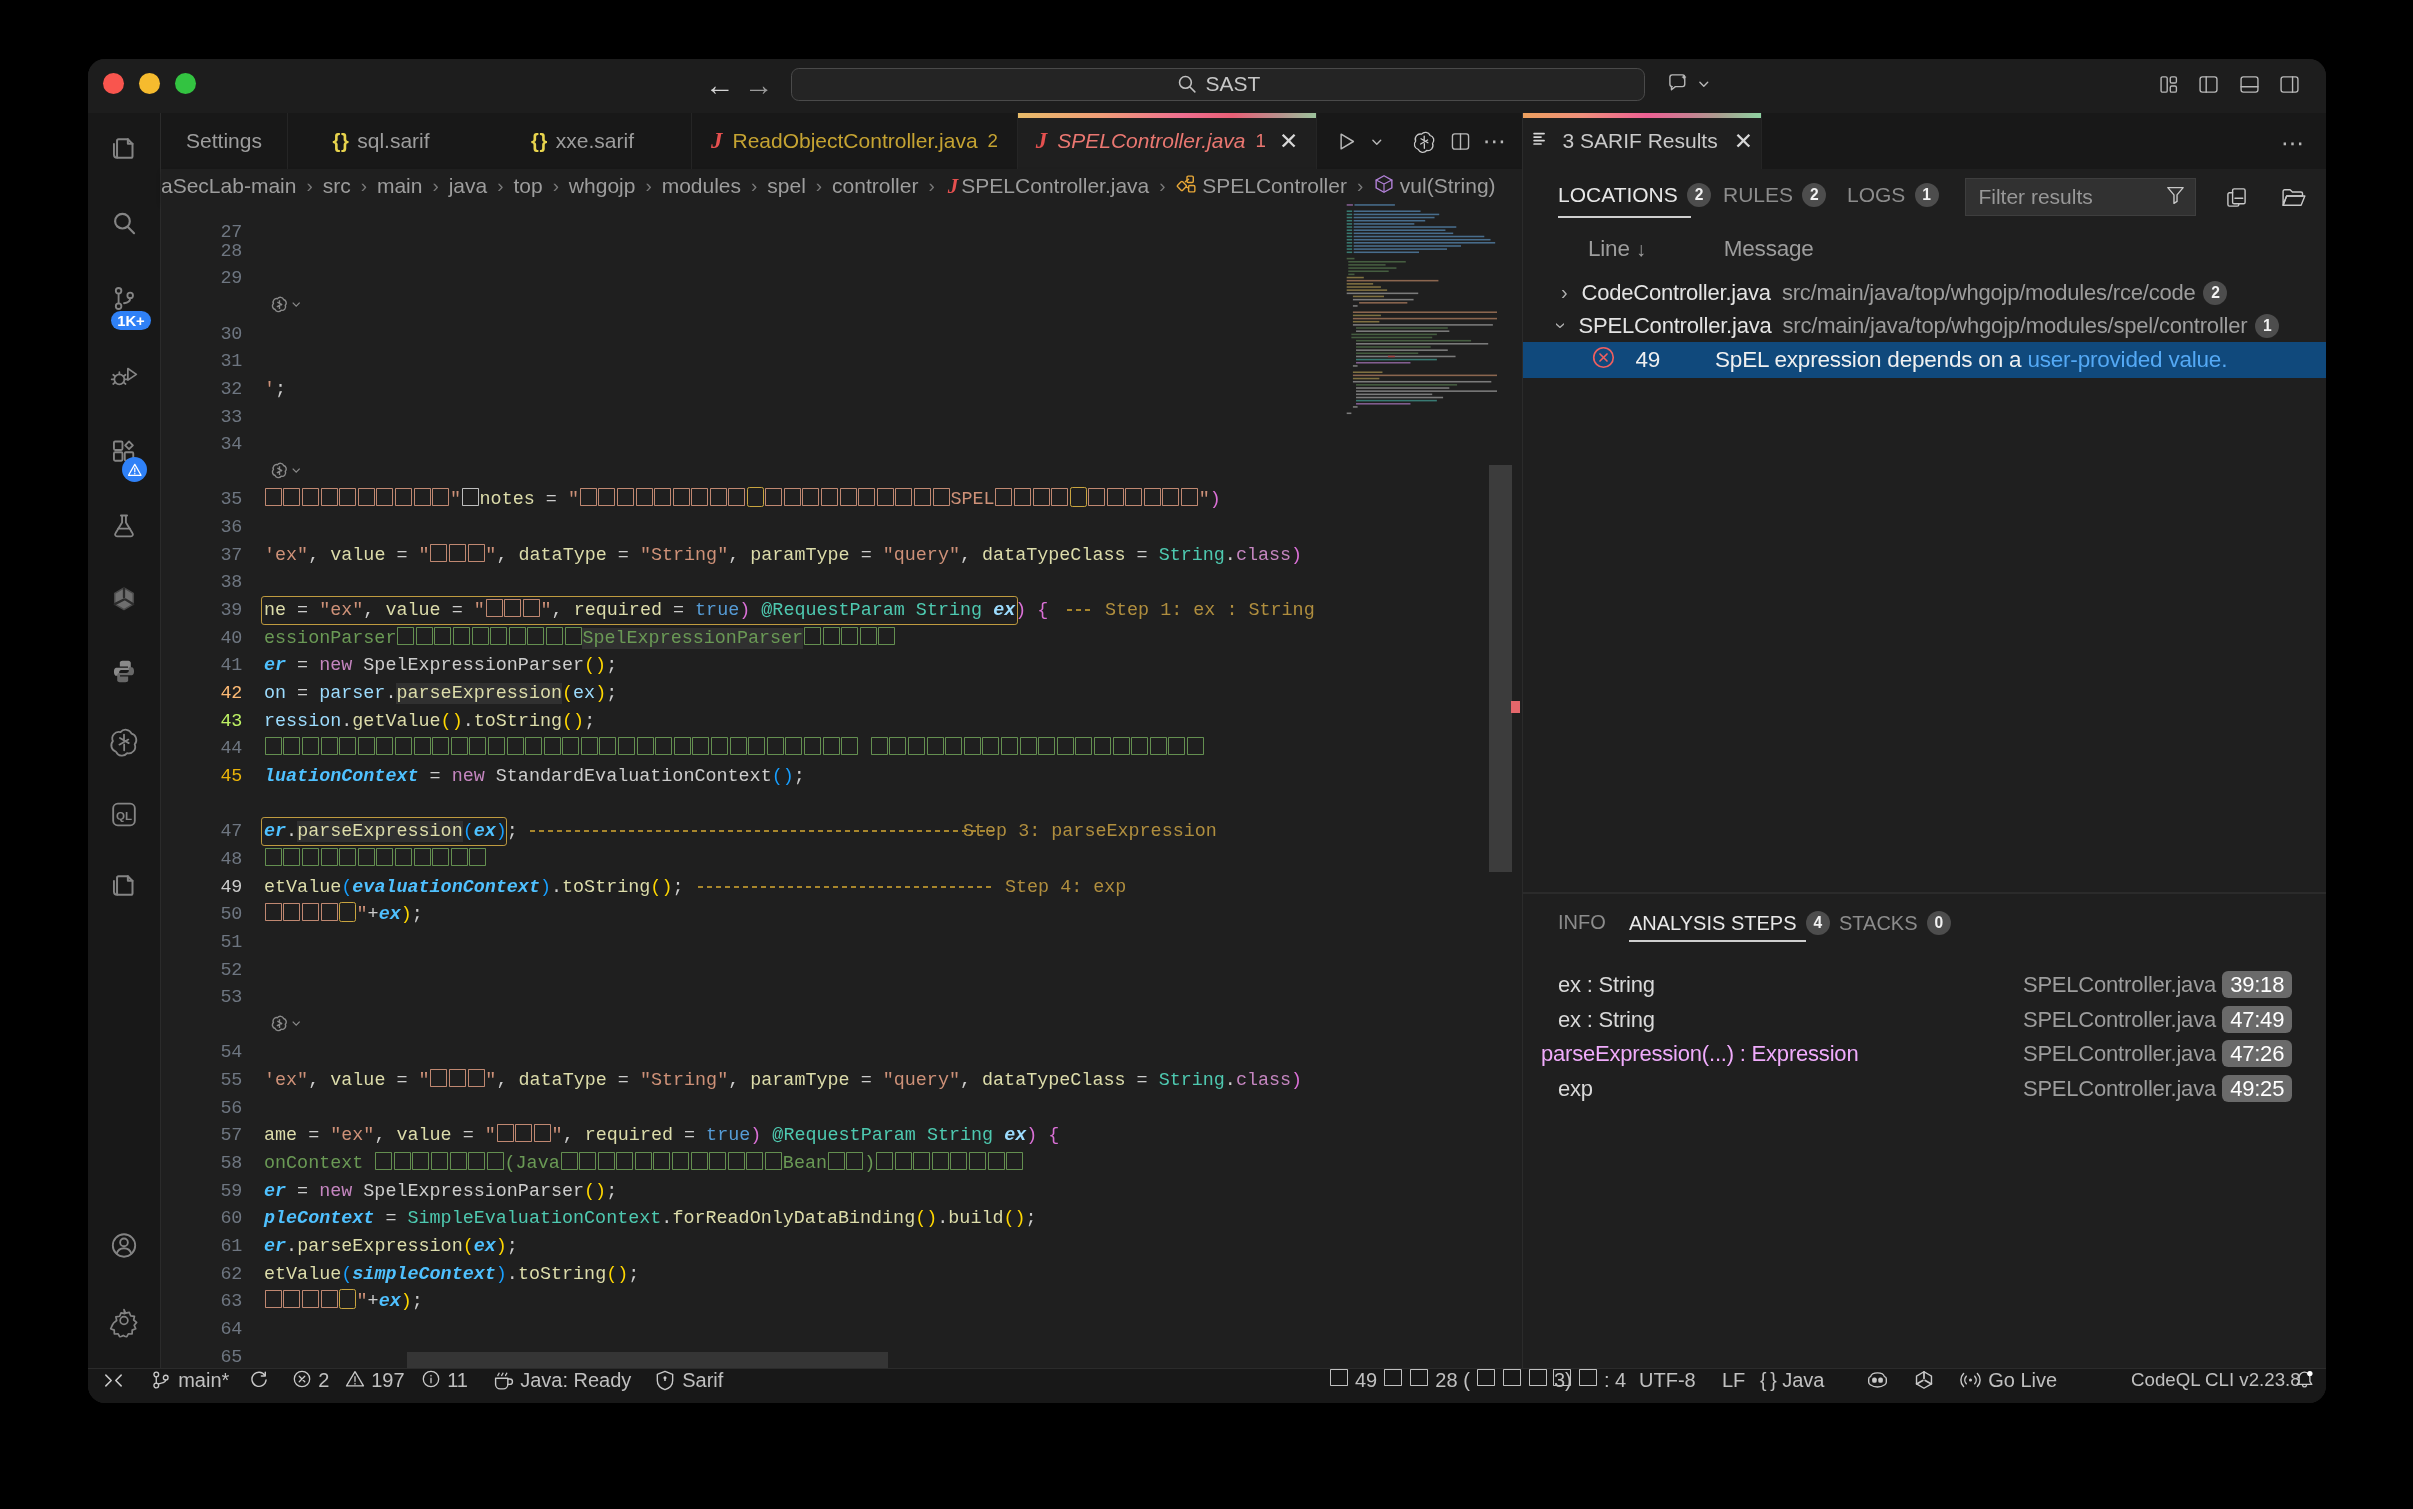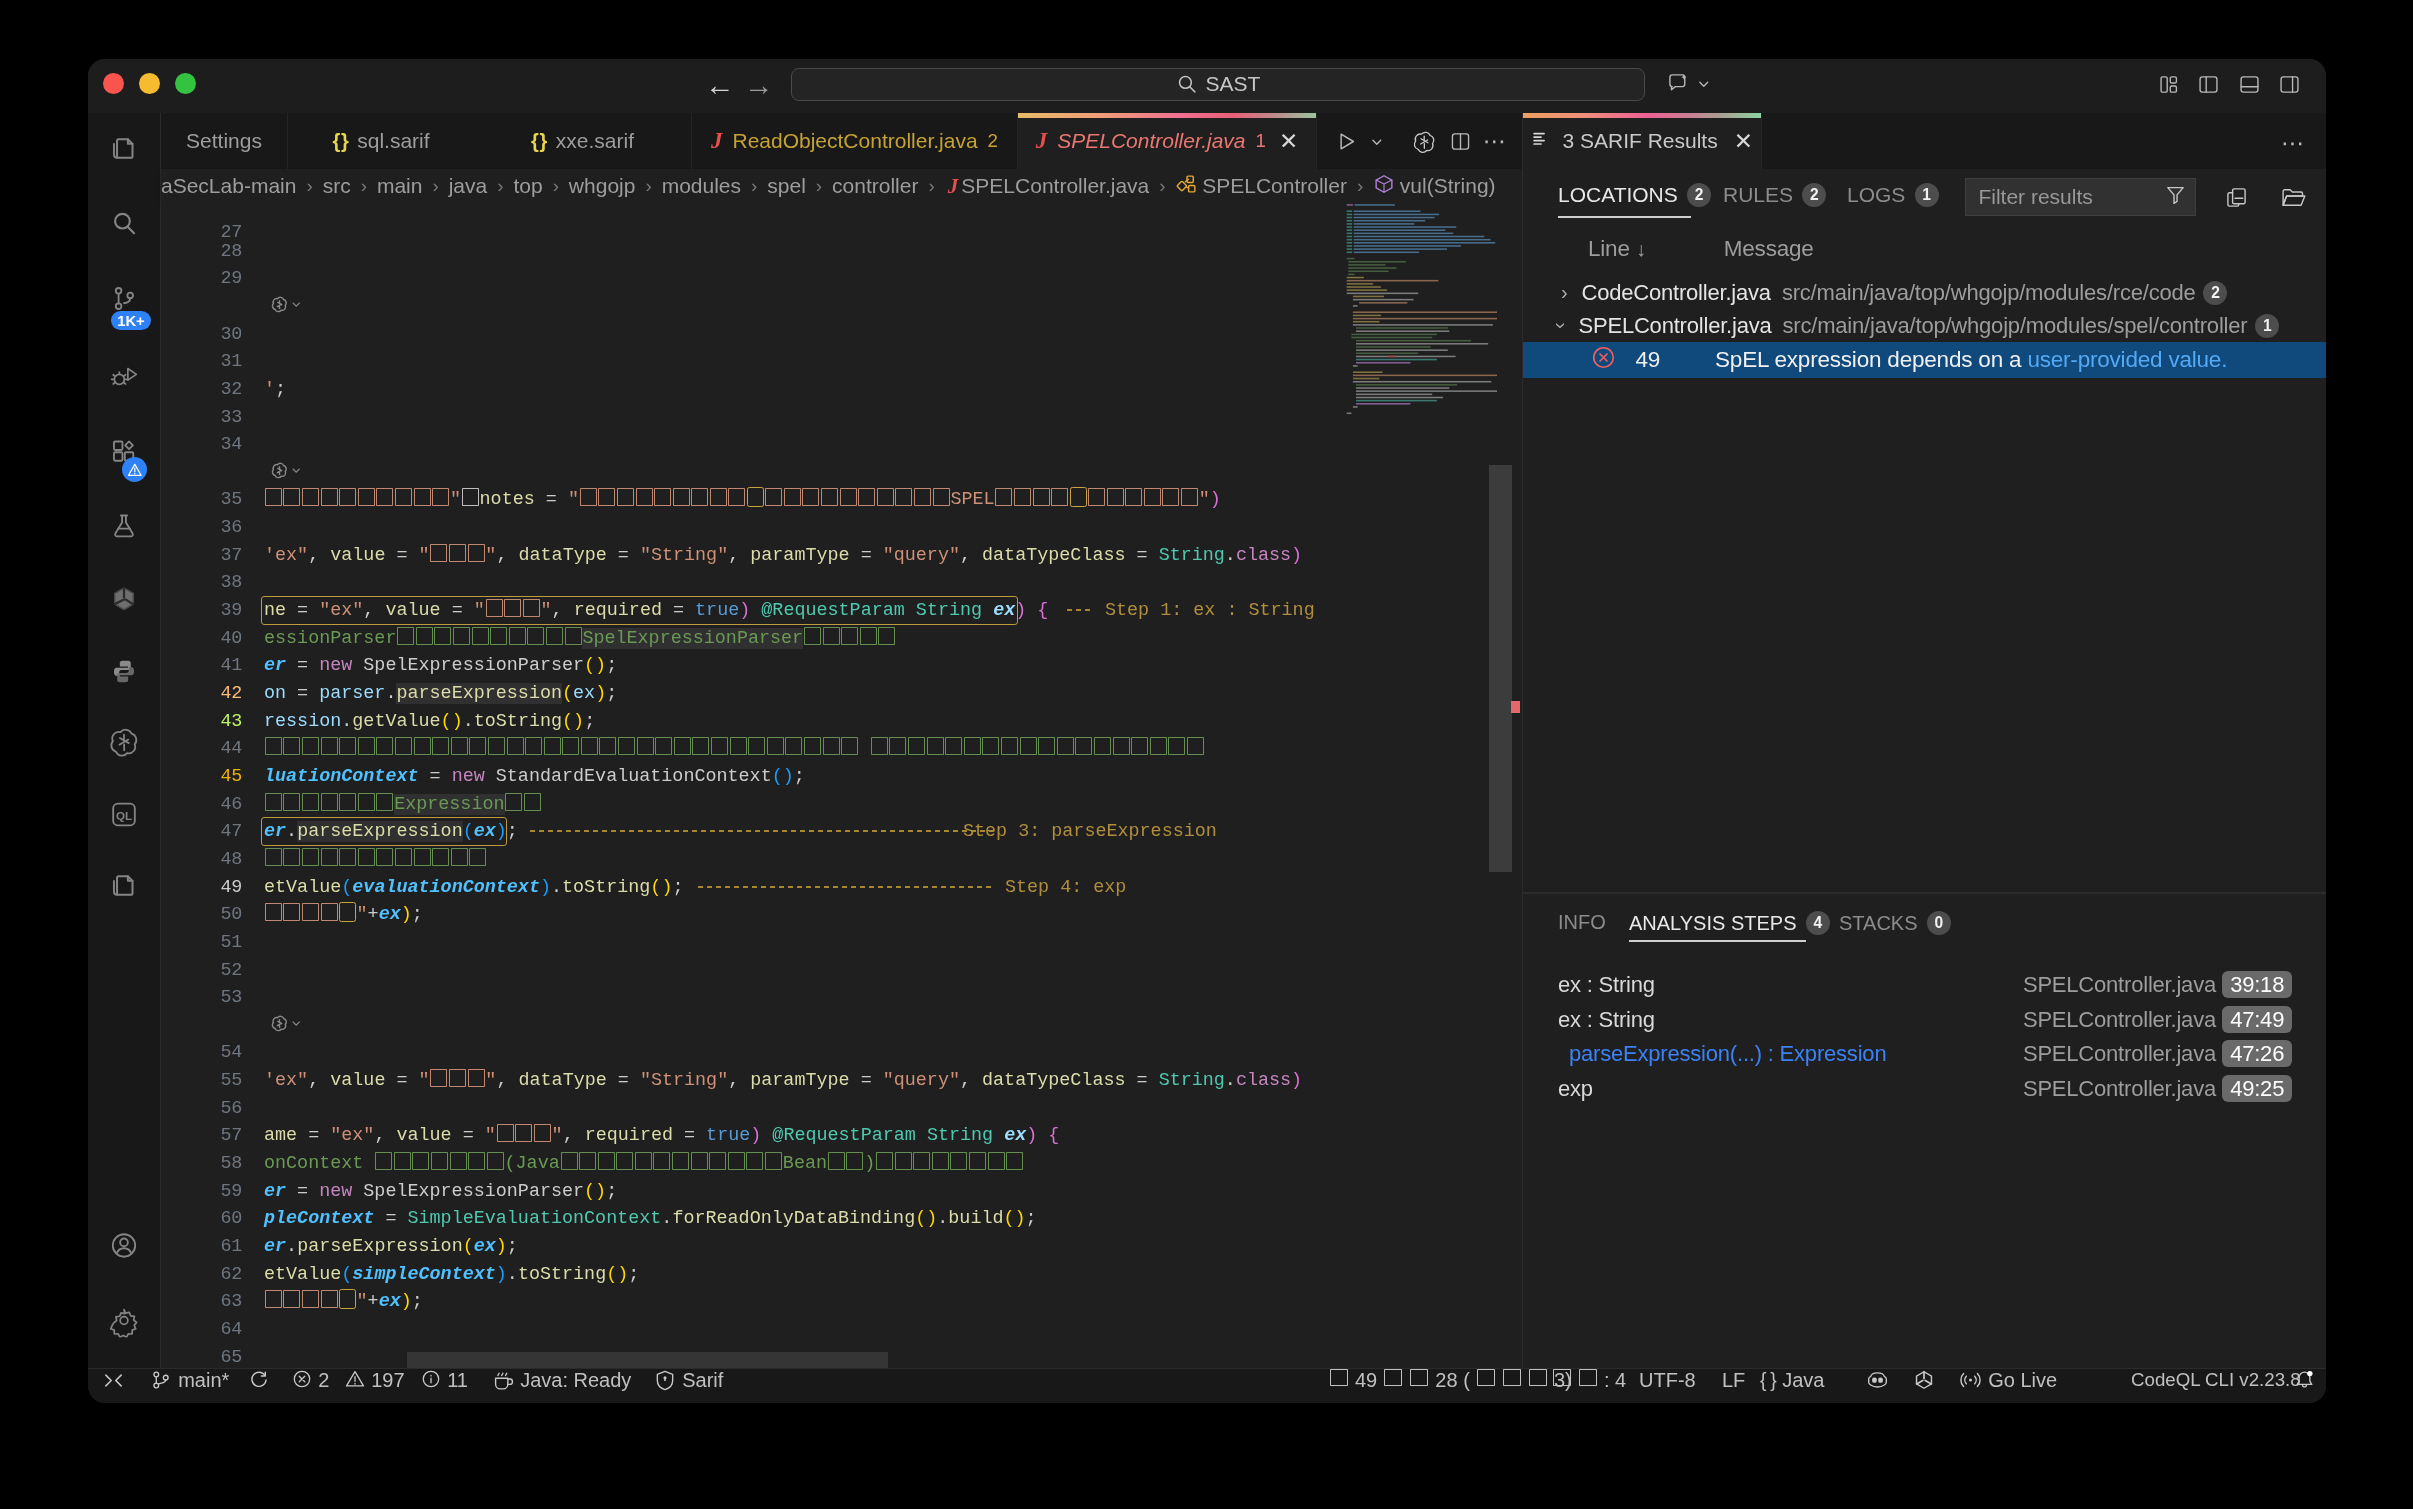--- a/index.html
+++ b/index.html
@@ -313,24 +313,20 @@
           <div class="lnum" style="color:#bef264">43</div>
           <div class="code"><span class="seg" style="color:#9cdcfe;">ression</span><span class="seg" style="color:#cccccc;">.</span><span class="seg" style="color:#dcdcaa;">getValue</span><span class="seg" style="color:#ffd700;">(</span><span class="seg" style="color:#ffd700;">)</span><span class="seg" style="color:#cccccc;">.</span><span class="seg" style="color:#dcdcaa;">toString</span><span class="seg" style="color:#ffd700;">(</span><span class="seg" style="color:#ffd700;">)</span><span class="seg" style="color:#cccccc;">;</span></div>
         </div>
 <div class="crow" style="top:532px">
           <div class="lnum" style="color:#6e7681">44</div>
           <div class="code"><span class="seg" style="color:#6a9955;"><i class="tf"></i><i class="tf"></i><i class="tf"></i><i class="tf"></i><i class="tf"></i><i class="tf"></i><i class="tf"></i><i class="tf"></i><i class="tf"></i><i class="tf"></i><i class="tf"></i><i class="tf"></i><i class="tf"></i><i class="tf"></i><i class="tf"></i><i class="tf"></i><i class="tf"></i><i class="tf"></i><i class="tf"></i><i class="tf"></i><i class="tf"></i><i class="tf"></i><i class="tf"></i><i class="tf"></i><i class="tf"></i><i class="tf"></i><i class="tf"></i><i class="tf"></i><i class="tf"></i><i class="tf"></i><i class="tf"></i><i class="tf"></i> <i class="tf"></i><i class="tf"></i><i class="tf"></i><i class="tf"></i><i class="tf"></i><i class="tf"></i><i class="tf"></i><i class="tf"></i><i class="tf"></i><i class="tf"></i><i class="tf"></i><i class="tf"></i><i class="tf"></i><i class="tf"></i><i class="tf"></i><i class="tf"></i><i class="tf"></i><i class="tf"></i></span></div>
         </div>
 <div class="crow" style="top:560px">
           <div class="lnum" style="color:#eab308">45</div>
           <div class="code"><span class="seg" style="color:#4fc1ff;font-style:italic;font-weight:bold;">luationContext</span><span class="seg" style="color:#cccccc;"> = </span><span class="seg" style="color:#c586c0;">new</span><span class="seg" style="color:#cccccc;"> StandardEvaluationContext</span><span class="seg" style="color:#179fff;">(</span><span class="seg" style="color:#179fff;">)</span><span class="seg" style="color:#cccccc;">;</span></div>
-        </div>
-<div class="crow" style="top:588px">
-          <div class="lnum" style="color:#6e7681">46</div>
-          <div class="code"><span class="seg" style="color:#6a9955;"><i class="tf"></i><i class="tf"></i><i class="tf"></i><i class="tf"></i><i class="tf"></i><i class="tf"></i><i class="tf"></i></span><span class="seg" style="color:#6a9955;background:rgba(110,110,110,0.22);">Expression</span><span class="seg" style="color:#6a9955;"><i class="tf"></i><i class="tf"></i></span></div>
         </div>
 <div class="crow" style="top:615px">
           <div class="lnum" style="color:#6e7681">47</div>
           <div class="code"><span class="seg" style="color:#4fc1ff;font-style:italic;font-weight:bold;">er</span><span class="seg" style="color:#cccccc;">.</span><span class="seg" style="color:#dcdcaa;background:rgba(110,110,110,0.22);">parseExpression</span><span class="seg" style="color:#179fff;">(</span><span class="seg" style="color:#4fc1ff;font-style:italic;font-weight:bold;">ex</span><span class="seg" style="color:#179fff;">)</span><span class="seg" style="color:#cccccc;">;</span></div>
           <div class="dash" style="left:369px;width:466px"></div>
           <div class="step" style="left:802px">Step 3: parseExpression</div>
           <div class="lbox" style="left:100px;width:246px"></div>
         </div>
 <div class="crow" style="top:643px">
           <div class="lnum" style="color:#6e7681">48</div>
@@ -560,21 +556,21 @@
         <span style="margin-left:35px;color:#d9d9d9">ex : String</span>
         <span style="position:absolute;right:110px;color:#9d9d9d">SPELController.java</span>
         <span style="position:absolute;right:34px;background:#6a6a6a;color:#fff;border-radius:6.2px;padding:0.8px 7.8px;font-size:22px">39:18</span>
       </div>
 <div class="srow" style="top:890px;height:33px;font-size:22px">
         <span style="margin-left:35px;color:#d9d9d9">ex : String</span>
         <span style="position:absolute;right:110px;color:#9d9d9d">SPELController.java</span>
         <span style="position:absolute;right:34px;background:#6a6a6a;color:#fff;border-radius:6.2px;padding:0.8px 7.8px;font-size:22px">47:49</span>
       </div>
 <div class="srow" style="top:924px;height:33px;font-size:22px">
-        <span style="margin-left:46px;color:#3b82f6">parseExpression(...) : Expression</span>
+        <span style="margin-left:18px;color:#f0abfc">parseExpression(...) : Expression</span>
         <span style="position:absolute;right:110px;color:#9d9d9d">SPELController.java</span>
         <span style="position:absolute;right:34px;background:#6a6a6a;color:#fff;border-radius:6.2px;padding:0.8px 7.8px;font-size:22px">47:26</span>
       </div>
 <div class="srow" style="top:959px;height:33px;font-size:22px">
         <span style="margin-left:35px;color:#d9d9d9">exp</span>
         <span style="position:absolute;right:110px;color:#9d9d9d">SPELController.java</span>
         <span style="position:absolute;right:34px;background:#6a6a6a;color:#fff;border-radius:6.2px;padding:0.8px 7.8px;font-size:22px">49:25</span>
       </div>
 </div>
 <div class="statusbar">

